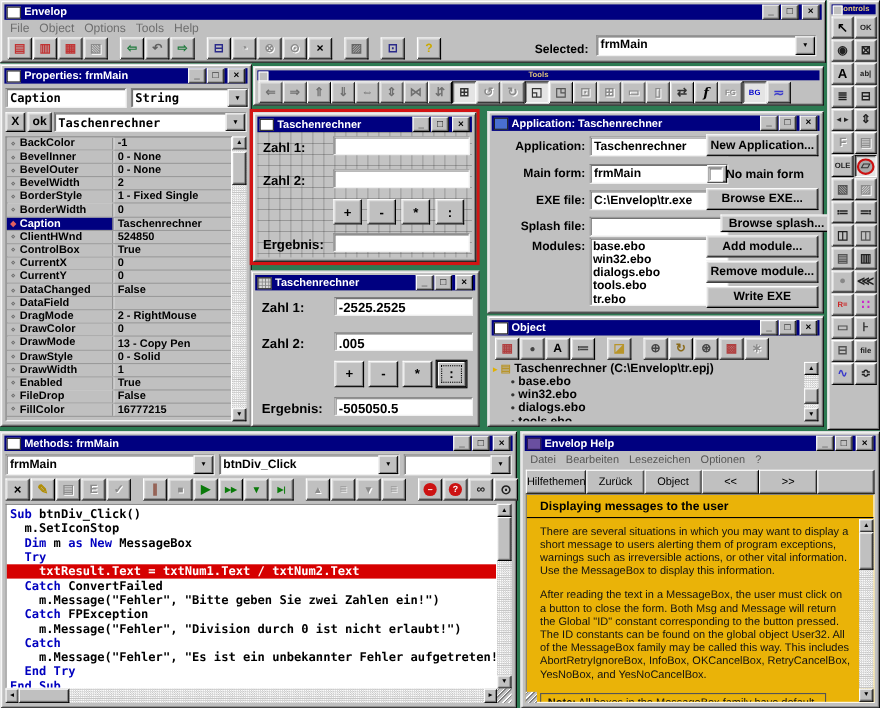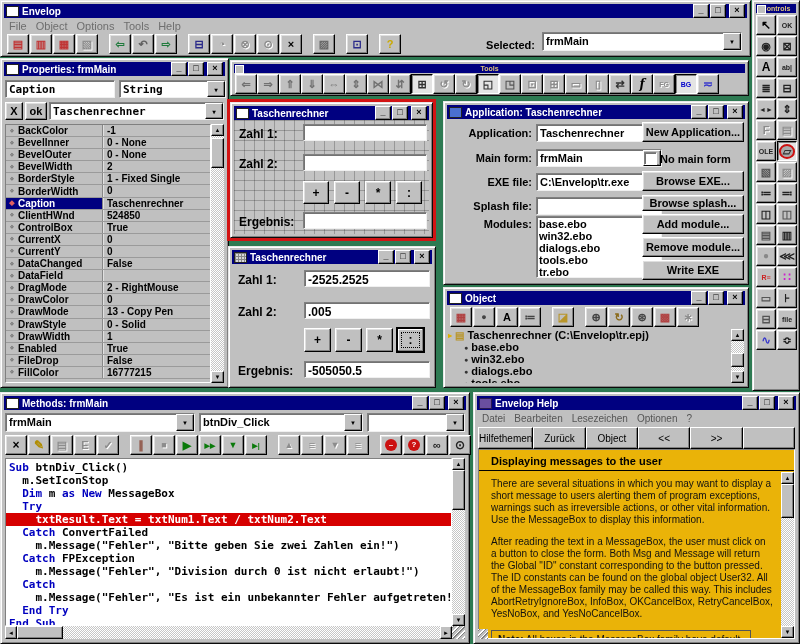--- a/index.html
+++ b/index.html
@@ -38,21 +38,21 @@
                box-shadow:inset -1px -1px 0 #808080;font-size:6px;display:flex;align-items:center;justify-content:center;color:#000;flex:none}
   .mono{font-family:"DejaVu Sans Mono",monospace}
   .tbox{position:absolute;background:#fff;border:1px solid;border-color:#808080 #f0f0f0 #f0f0f0 #808080;
         box-shadow:inset 1px 1px 0 rgba(0,0,0,.55);font-size:11px;font-weight:bold;padding:2px 3px 0;
         white-space:nowrap;overflow:hidden;box-sizing:border-box}
   .btn{position:absolute;background:#c0c0c0;border:1px solid;border-color:#fff #000 #000 #fff;
        box-shadow:inset -1px -1px 0 #808080,inset 1px 1px 0 #dfdfdf;font-size:11px;font-weight:bold;
        display:flex;align-items:center;justify-content:center;color:#000;box-sizing:border-box;white-space:nowrap}
   .flabel{position:absolute;font-size:11px;font-weight:bold;text-align:right;white-space:nowrap}
   .pgrid{position:absolute;background:#c0c0c0;border:1px solid;border-color:#808080 #fff #fff #808080;overflow:hidden}
-  .prow{display:flex;height:12.1px;align-items:flex-start;border-bottom:1px solid #9a9a9a;font-size:10px;font-weight:bold;box-sizing:border-box}
+  .prow{display:flex;height:12.1px;align-items:flex-end;border-bottom:1px solid #9a9a9a;font-size:10px;font-weight:bold;box-sizing:border-box}
   .pname{width:94px;flex:none;display:flex;align-items:center;gap:2px;padding-left:2px;height:100%;
          border-right:1px solid #888;box-shadow:1px 0 0 #e0e0e0}
   .pbullet{font-size:7px;color:#707070;width:8px;text-align:center;flex:none}
   .prow.sel .pname{background:#000080;color:#fff}
   .prow.sel .pbullet{color:#e06060}
   .pval{padding-left:4px;white-space:nowrap}
   .vscroll{position:absolute;width:13px;display:flex;flex-direction:column}
   .hscroll{position:absolute;height:13px;display:flex}
   .sarrow{background:#c0c0c0;border:1px solid;border-color:#fff #000 #000 #fff;box-shadow:inset -1px -1px 0 #808080;
           font-size:6px;display:flex;align-items:center;justify-content:center;color:#000;flex:none;box-sizing:border-box}
@@ -479,21 +479,21 @@
       <span class="cval">frmMain</span>
       <span class="cbtn">▼</span>
     </div>
     <span class="chk" style="left:200px;top:50px"></span>
     <span class="flabel" style="left:216px;top:51px;text-align:left">No main form</span>
     <span class="flabel" style="left:4px;top:74px;width:84px">EXE file:</span>
     <div class="tbox" style="left:92px;top:71px;width:126px;height:18px">C:\Envelop\tr.exe</div>
     <div class="btn" style="left:198px;top:69px;width:102px;height:20px">Browse EXE...</div>
     <span class="flabel" style="left:4px;top:98px;width:84px">Splash file:</span>
     <div class="tbox" style="left:92px;top:95px;width:126px;height:18px"></div>
-    <div class="btn" style="left:198px;top:93px;width:102px;height:16px">Browse splash...</div>
+    <div class="btn" style="left:211px;top:93px;width:102px;height:16px">Browse splash...</div>
     <span class="flabel" style="left:4px;top:116px;width:84px">Modules:</span>
     <div class="tbox" style="left:92px;top:114px;width:126px;height:62px;padding:1px 0 0 0">
         <div class="lbitem">base.ebo</div>
         <div class="lbitem">win32.ebo</div>
         <div class="lbitem">dialogs.ebo</div>
         <div class="lbitem">tools.ebo</div>
         <div class="lbitem">tr.ebo</div>
       </div>
     <div class="btn" style="left:198px;top:112px;width:102px;height:20px">Add module...</div>
     <div class="btn" style="left:198px;top:135px;width:102px;height:20px">Remove module...</div>

